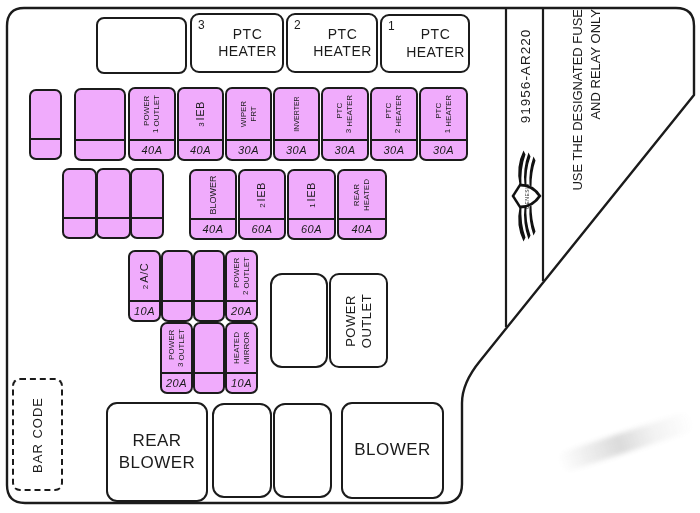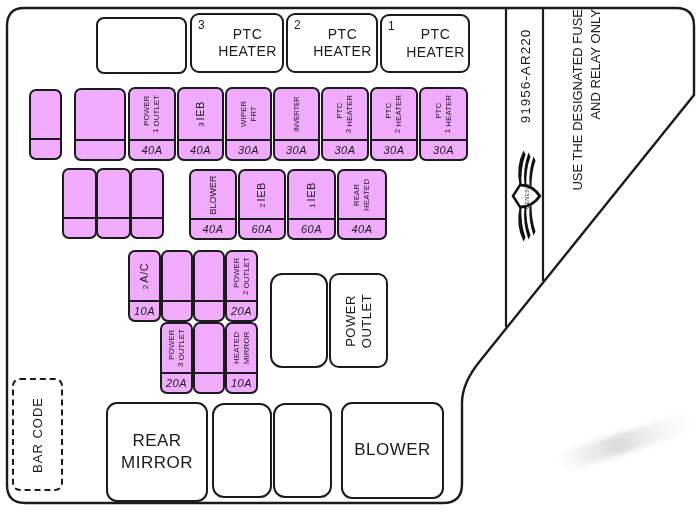--- a/index.html
+++ b/index.html
@@ -267,21 +267,21 @@
 
   <div class="box" style="left:270px;top:273px;width:58px;height:95px;border-radius:12px;"></div>
   <div class="vrelay" style="left:329px;top:273px;width:59px;height:95px;">
     <div class="vlabel" style="width:91px;">
       <span class="txt">POWER
 OUTLET</span>
     </div>
   </div>
 
   <div class="bbox" style="left:106px;top:402px;width:102px;height:100px;">REAR
-MIRROR</div>
+BLOWER</div>
   <div class="box" style="left:212px;top:403px;width:60px;height:95px;border-radius:12px;"></div>
   <div class="box" style="left:273px;top:403px;width:59px;height:95px;border-radius:12px;"></div>
   <div class="bbox" style="left:341px;top:402px;width:103px;height:97px;">BLOWER</div>
 
   <div class="dashed" style="left:12px;top:378px;width:51px;height:113px;">
     <div class="vlabel" style="width:109px;">
       <span class="txt">BAR CODE</span>
     </div>
   </div>
 

